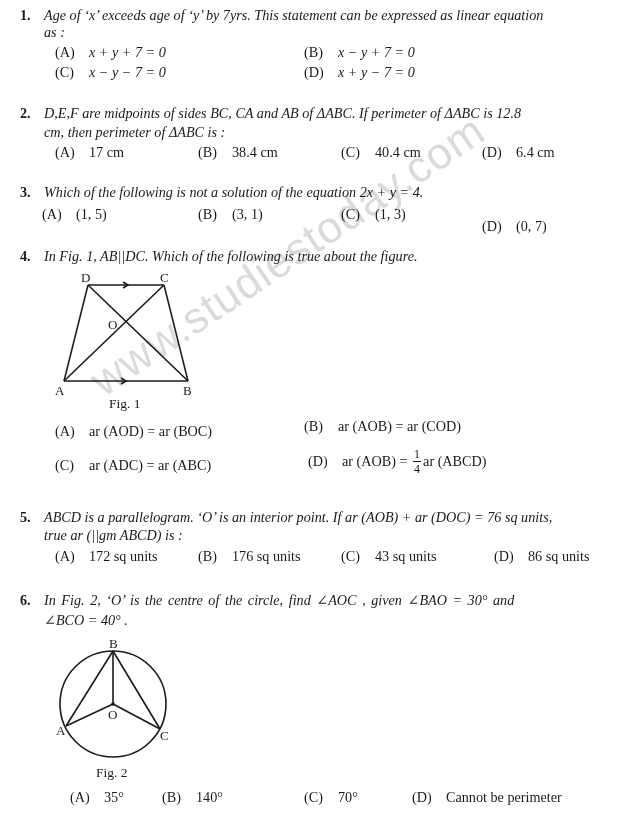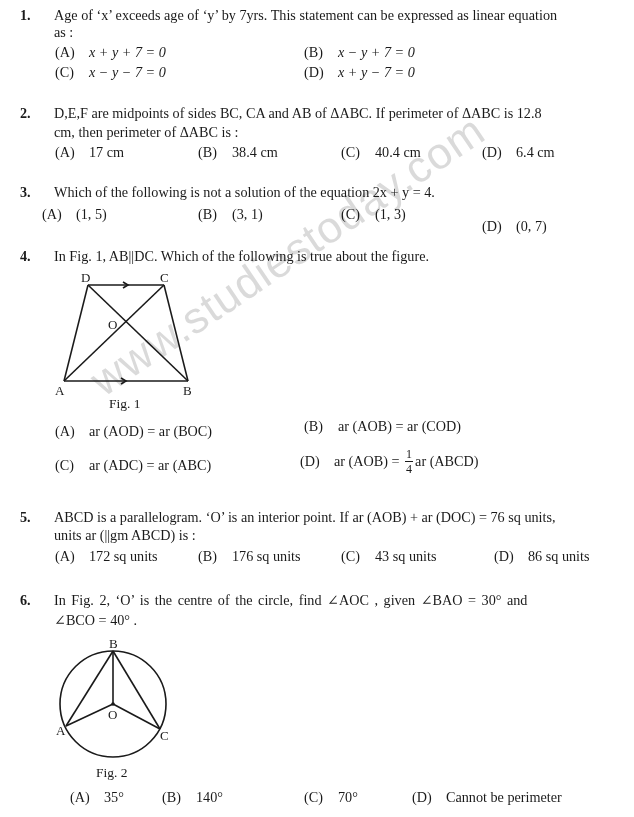--- a/index.html
+++ b/index.html
@@ -3,21 +3,21 @@
 <meta charset="utf-8">
 <style>
   html, body { margin: 0; padding: 0; background: #ffffff; }
   body {
     width: 634px; height: 817px; position: relative; overflow: hidden;
     font-family: "Liberation Serif", "DejaVu Serif", serif;
     color: #1a1a1a; font-size: 14.2px;
   }
   .q { position: absolute; left: 0; width: 634px; }
   .qnum { position: absolute; left: 20px; font-weight: bold; }
-  .line { position: absolute; left: 54px; white-space: nowrap; }
+  .line { position: absolute; left: 44px; white-space: nowrap; font-style: italic; }
   .opt { position: absolute; white-space: nowrap; }
   .opt .lbl { display: inline-block; width: 34px; }
   i.v { font-style: italic; }
   .watermark {
     position: absolute; left: 95px; top: 360px;
     font-family: "Liberation Sans", "DejaVu Sans", sans-serif;
     font-size: 44px; color: rgba(140,140,140,0.32);
     transform: rotate(-34deg); transform-origin: left center;
     white-space: nowrap; letter-spacing: 1px; pointer-events: none;
   }
@@ -80,30 +80,30 @@
     <text x="160" y="282" font-size="13" fill="#1a1a1a">C</text>
     <text x="108" y="329" font-size="13" fill="#1a1a1a">O</text>
     <text x="55" y="395" font-size="13" fill="#1a1a1a">A</text>
     <text x="183" y="395" font-size="13" fill="#1a1a1a">B</text>
     <text x="109" y="408" font-size="13.5" fill="#1a1a1a">Fig. 1</text>
   </svg>
 
   <div class="opt" style="left:55px;top:423px"><span class="lbl">(A)</span><span>ar (AOD) = ar (BOC)</span></div>
   <div class="opt" style="left:304px;top:418px"><span class="lbl">(B)</span><span>ar (AOB) = ar (COD)</span></div>
   <div class="opt" style="left:55px;top:457px"><span class="lbl">(C)</span><span>ar (ADC) = ar (ABC)</span></div>
-  <div class="opt" style="left:300px;top:448px">
+  <div class="opt" style="left:308px;top:448px">
     <span class="lbl" style="vertical-align:middle">(D)</span><span style="vertical-align:middle">ar (AOB) =</span>
     <span class="frac"><span class="num">1</span><span class="den">4</span></span><span style="vertical-align:middle">ar (ABCD)</span>
   </div>
 </div>
 
 <div class="q">
   <span class="qnum" style="top:509px">5.</span>
   <span class="line" style="top:509px">ABCD is a parallelogram.  ‘O’ is an interior point. If ar (AOB) + ar (DOC) = 76 sq units,</span>
-  <span class="line" style="top:527px">units ar (||gm ABCD) is :</span>
+  <span class="line" style="top:527px">true ar (||gm ABCD) is :</span>
   <div class="opt" style="left:55px;top:548px"><span class="lbl">(A)</span><span>172 sq units</span></div>
   <div class="opt" style="left:198px;top:548px"><span class="lbl">(B)</span><span>176 sq units</span></div>
   <div class="opt" style="left:341px;top:548px"><span class="lbl">(C)</span><span>43 sq units</span></div>
   <div class="opt" style="left:494px;top:548px"><span class="lbl">(D)</span><span>86 sq units</span></div>
 </div>
 
 <div class="q">
   <span class="qnum" style="top:592px">6.</span>
   <span class="line" style="top:592px;word-spacing:2px">In Fig. 2, ‘O’ is the centre of the circle, find ∠AOC , given ∠BAO = 30° and</span>
   <span class="line" style="top:612px">∠BCO = 40° .</span>

